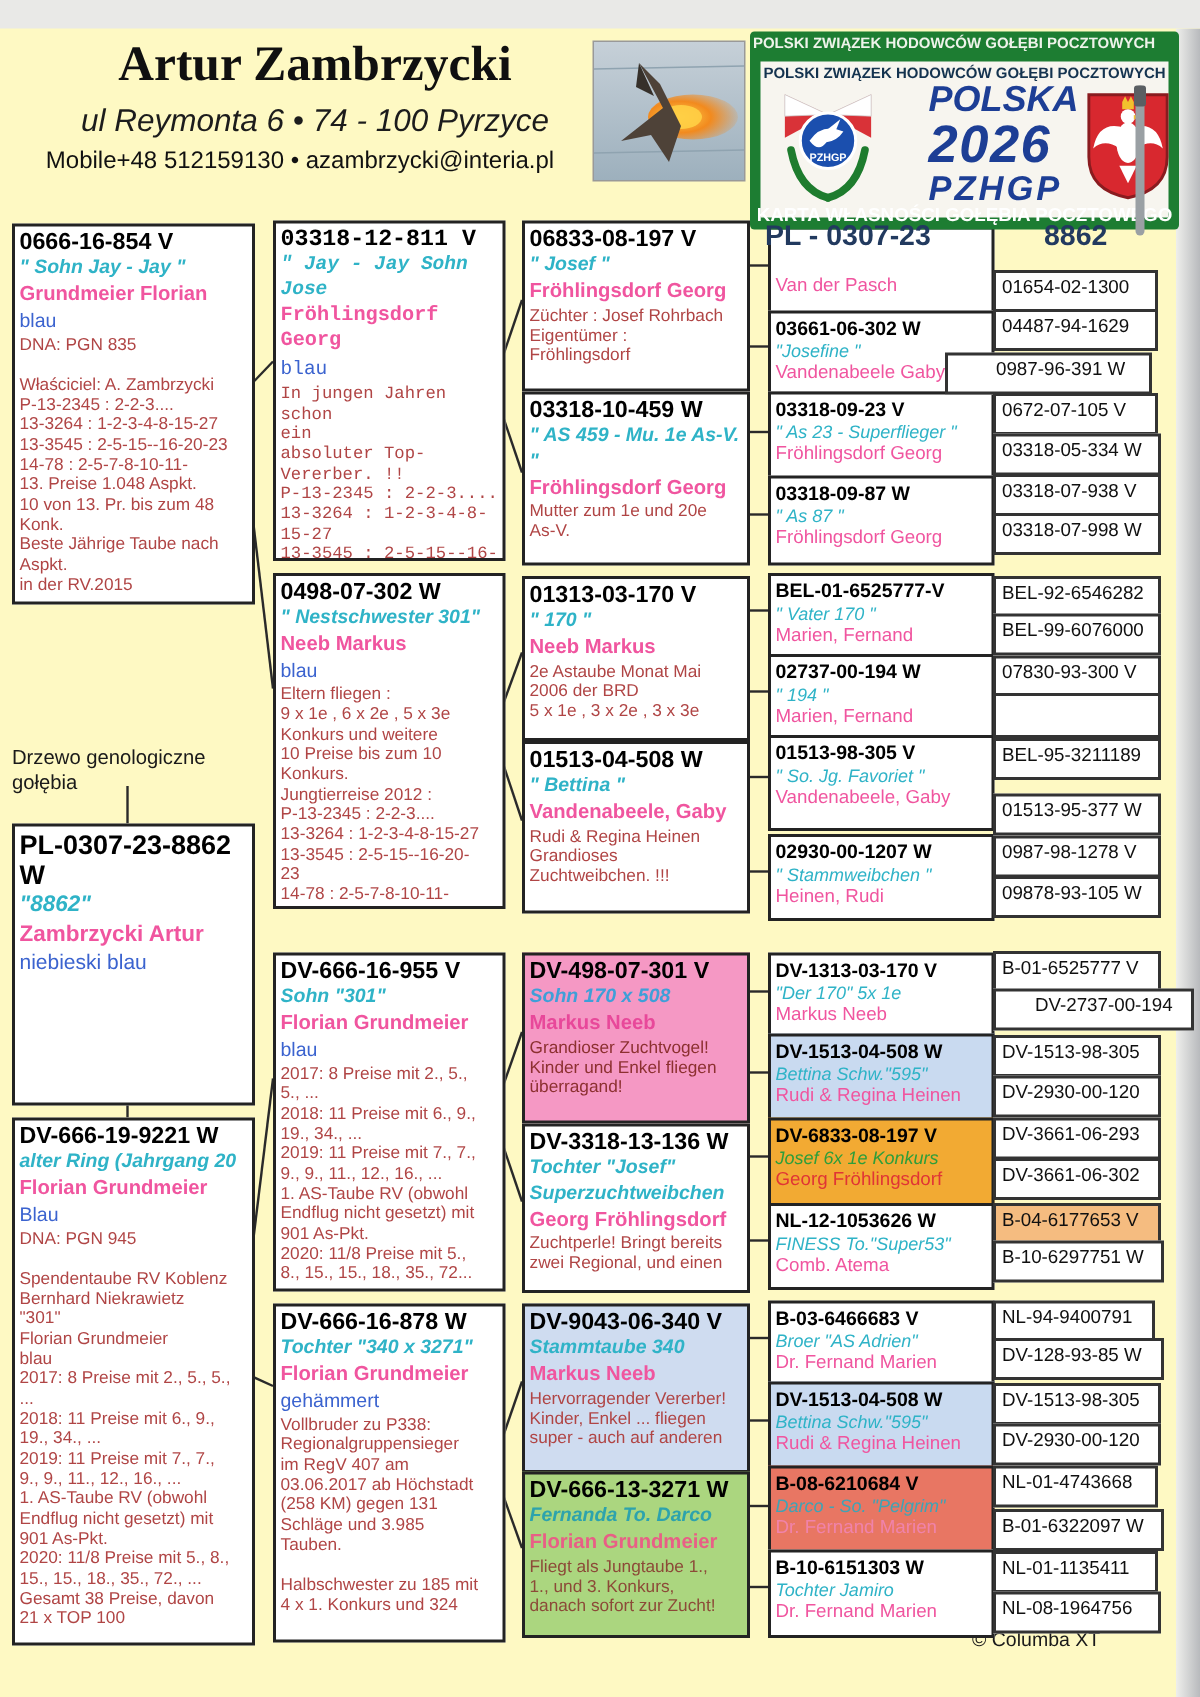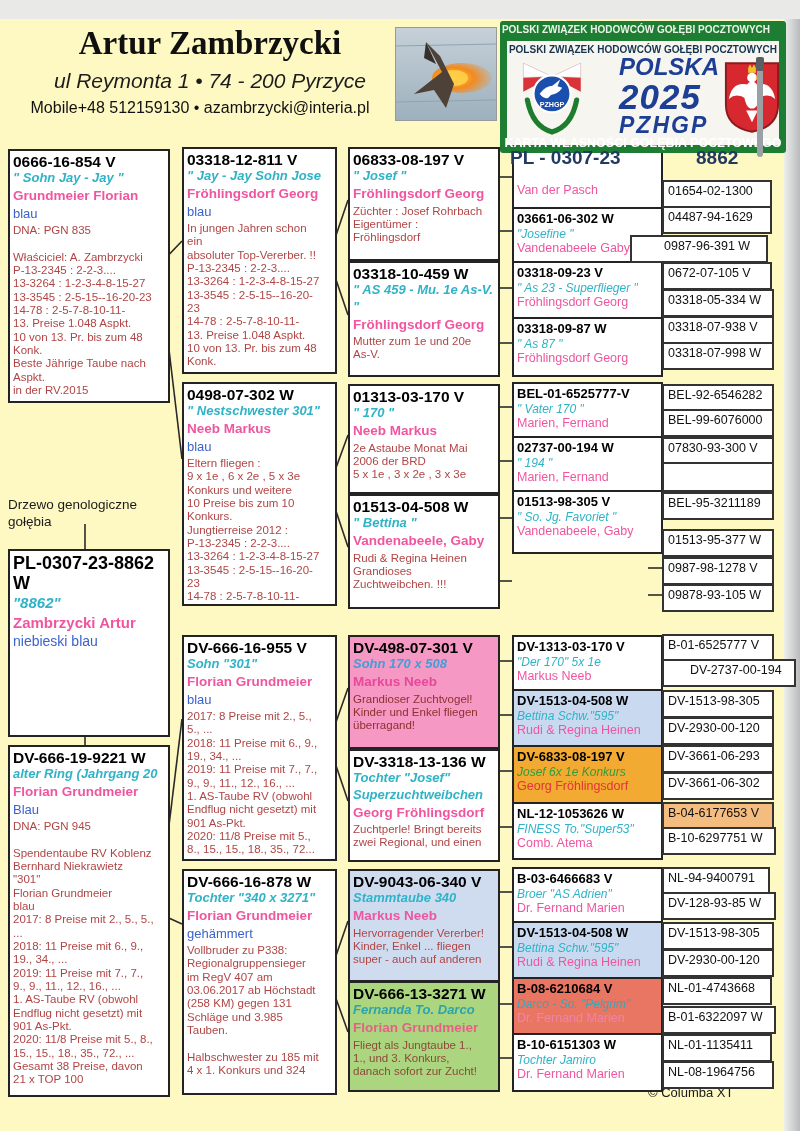--- a/index.html
+++ b/index.html
@@ -124,21 +124,21 @@
       <line x1="648" y1="914" x2="662" y2="914"></line>
         <line x1="648" y1="941" x2="662" y2="941"></line>
       <line x1="648" y1="969" x2="662" y2="969"></line>
         <line x1="648" y1="998" x2="662" y2="998"></line>
       <line x1="648" y1="1026" x2="662" y2="1026"></line>
         <line x1="648" y1="1053" x2="662" y2="1053"></line>
     </g>
   </svg>
 
   <div class="hdr-name">Artur Zambrzycki</div>
-  <div class="hdr-addr">ul Reymonta 1 • 74 - 200 Pyrzyce</div>
+  <div class="hdr-addr">ul Reymonta 6 • 74 - 100 Pyrzyce</div>
   <div class="hdr-contact">Mobile+48 512159130 • azambrzycki@interia.pl</div>
 
   <svg class="photo" viewBox="0 0 100 92">
     <defs>
       <linearGradient id="sky" x1="0" y1="0" x2="0" y2="1">
         <stop offset="0" stop-color="#c6d0d8"></stop>
           <stop offset="1" stop-color="#9db0bd"></stop>
       </linearGradient>
       <radialGradient id="flame" cx="0.35" cy="0.5" r="0.7">
         <stop offset="0" stop-color="#ffd24d"></stop>
@@ -166,21 +166,21 @@
         <polygon points="60,2 32,15 60,16" fill="#ffffff" stroke="#cccccc" stroke-width="0.5"></polygon>
         <path d="M8,38 Q13,64 32,69" fill="none" stroke="#1e7c2e" stroke-width="5" stroke-linecap="round"></path>
         <path d="M56,38 Q51,64 32,69" fill="none" stroke="#1e7c2e" stroke-width="5" stroke-linecap="round"></path>
         <circle cx="32" cy="32" r="18" fill="#1b4fae" stroke="#ffffff" stroke-width="2"></circle>
         <path d="M20,32 Q28,20 42,26 Q38,32 31,33 Q26,40 20,32 Z" fill="#ffffff"></path>
         <path d="M30,26 L40,18 L36,28 Z" fill="#ffffff"></path>
         <text x="32" y="45" text-anchor="middle" font-size="7" fill="#ffffff" font-family="Liberation Sans, sans-serif" font-weight="bold">PZHGP</text>
       </svg>
       <div class="badge-center">
         <div class="b-country">POLSKA</div>
-        <div class="b-year">2025</div>
+        <div class="b-year">2026</div>
         <div class="b-org">PZHGP</div>
       </div>
       <svg width="58" height="76" viewBox="0 0 60 76" style="position:absolute;left:216px;top:18px;">
         <path d="M3,3 H57 V46 Q57,69 30,74 Q3,69 3,46 Z" fill="#d8282f" stroke="#8a1b1f" stroke-width="2"></path>
         <rect x="26" y="8" width="8" height="5" fill="#f2c12e"></rect>
         <polygon points="26,8 28,4 30,8 32,4 34,8" fill="#f2c12e"></polygon>
         <circle cx="30" cy="18" r="5" fill="#ffffff"></circle>
         <ellipse cx="30" cy="36" rx="8" ry="14" fill="#ffffff"></ellipse>
         <path d="M28,26 Q10,20 6,40 Q14,33 24,40 Z" fill="#ffffff"></path>
         <path d="M32,26 Q50,20 54,40 Q46,33 36,40 Z" fill="#ffffff"></path>
@@ -244,21 +244,21 @@
 9., 9., 11., 12., 16., ...
 1. AS-Taube RV (obwohl
 Endflug nicht gesetzt) mit
 901 As-Pkt.
 2020: 11/8 Preise mit 5., 8.,
 15., 15., 18., 35., 72., ...
 Gesamt 38 Preise, davon
 21 x TOP 100</div>
   </div>
 
-  <div class="pbox" style="left:182px;top:128px;width:145px;height:219px;">
+  <div class="pbox" style="left:182px;top:128px;width:145px;height:219px;font-family:Liberation Mono, monospace;">
     <div class="ring">03318-12-811 V</div>
     <div class="alias">" Jay - Jay Sohn Jose</div>
     <div class="owner">Fröhlingsdorf Georg</div>
     <div class="cnote">blau</div>
     <div class="details">In jungen Jahren schon
 ein
 absoluter Top-Vererber. !!
 P-13-2345 : 2-2-3....
 13-3264 : 1-2-3-4-8-15-27
 13-3545 : 2-5-15--16-20-
@@ -410,20 +410,25 @@
   </div>
   <div class="pbox sm" style="left:512px;top:417px;width:141px;height:50px;">
     <div class="ring">02737-00-194 W</div>
     <div class="alias">" 194 "</div>
     <div class="owner">Marien, Fernand</div>
   </div>
   <div class="pbox sm" style="left:512px;top:471px;width:141px;height:56px;">
     <div class="ring">01513-98-305 V</div>
     <div class="alias">" So. Jg. Favoriet "</div>
     <div class="owner">Vandenabeele, Gaby</div>
+  </div>
+  <div class="pbox sm" style="left:512px;top:537px;width:141px;height:50px;">
+    <div class="ring">02930-00-1207 W</div>
+    <div class="alias">" Stammweibchen "</div>
+    <div class="owner">Heinen, Rudi</div>
   </div>
   <div class="pbox sm" style="left:512px;top:616px;width:141px;height:52px;">
     <div class="ring">DV-1313-03-170 V</div>
     <div class="alias">"Der 170" 5x 1e</div>
     <div class="owner">Markus Neeb</div>
   </div>
   <div class="pbox sm" style="left:512px;top:670px;width:141px;height:52px;background:#c9daf0;">
     <div class="ring">DV-1513-04-508 W</div>
     <div class="alias">Bettina Schw."595"</div>
     <div class="owner">Rudi &amp; Regina Heinen</div>

